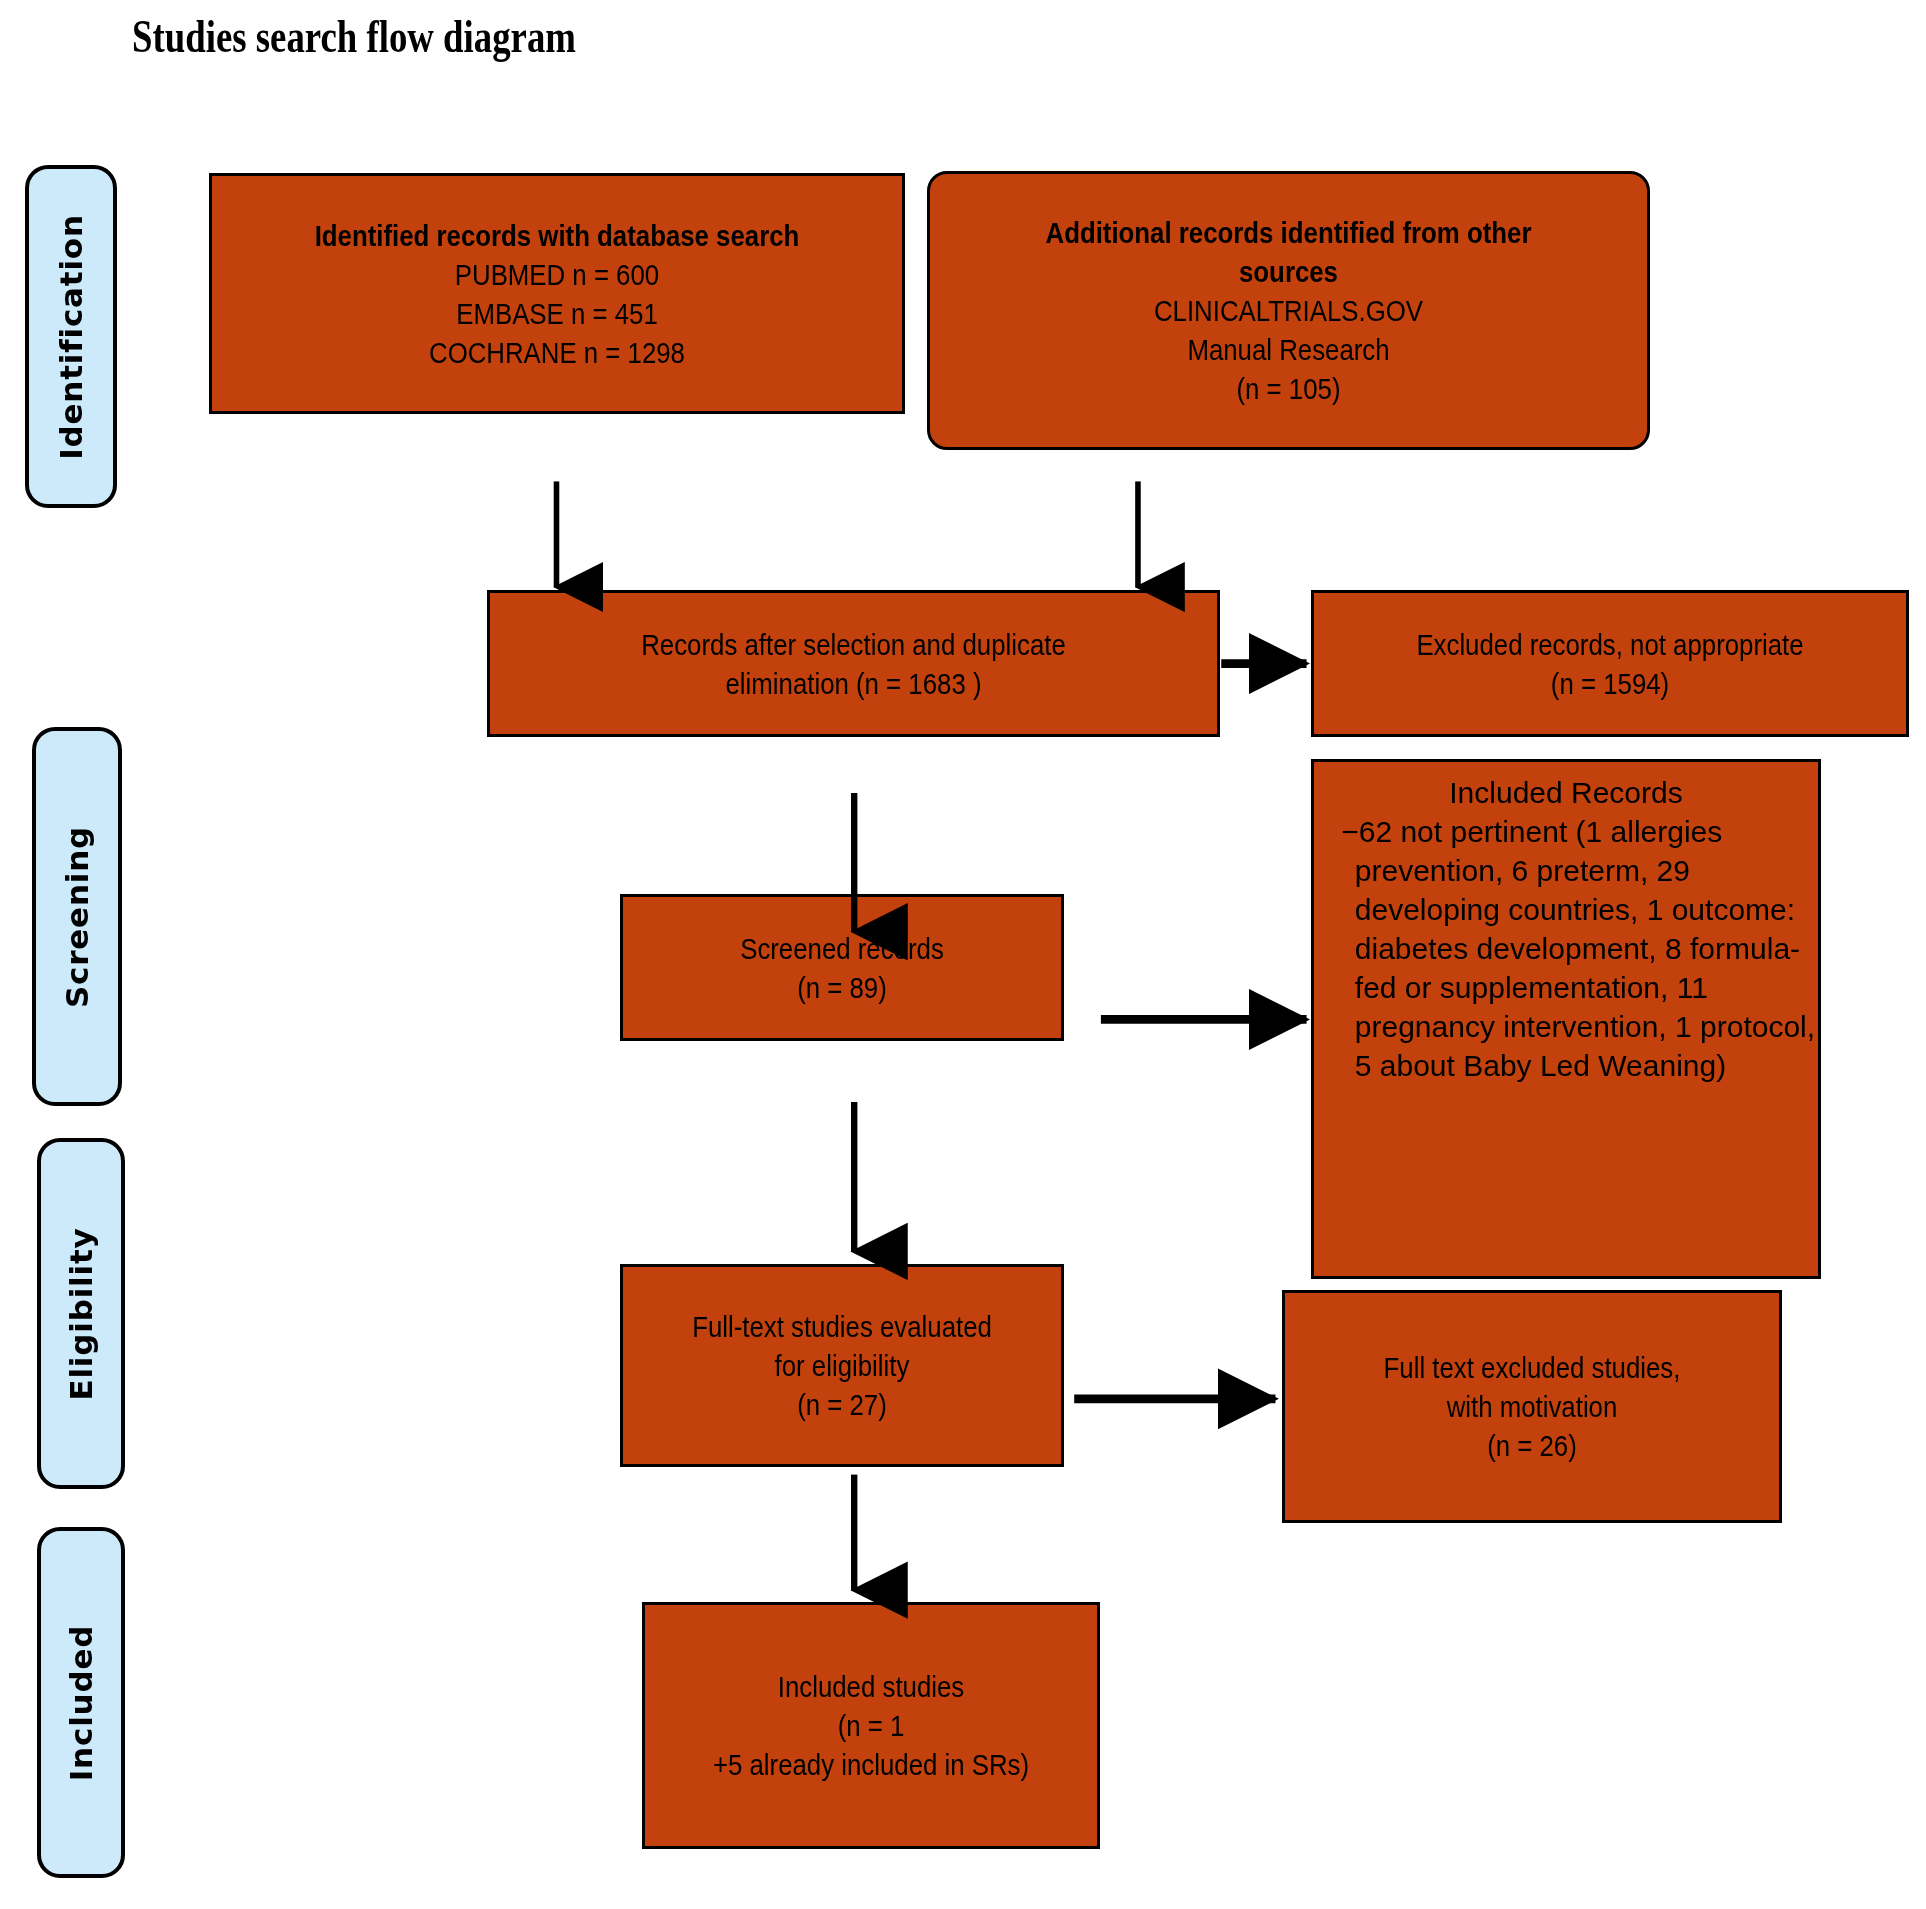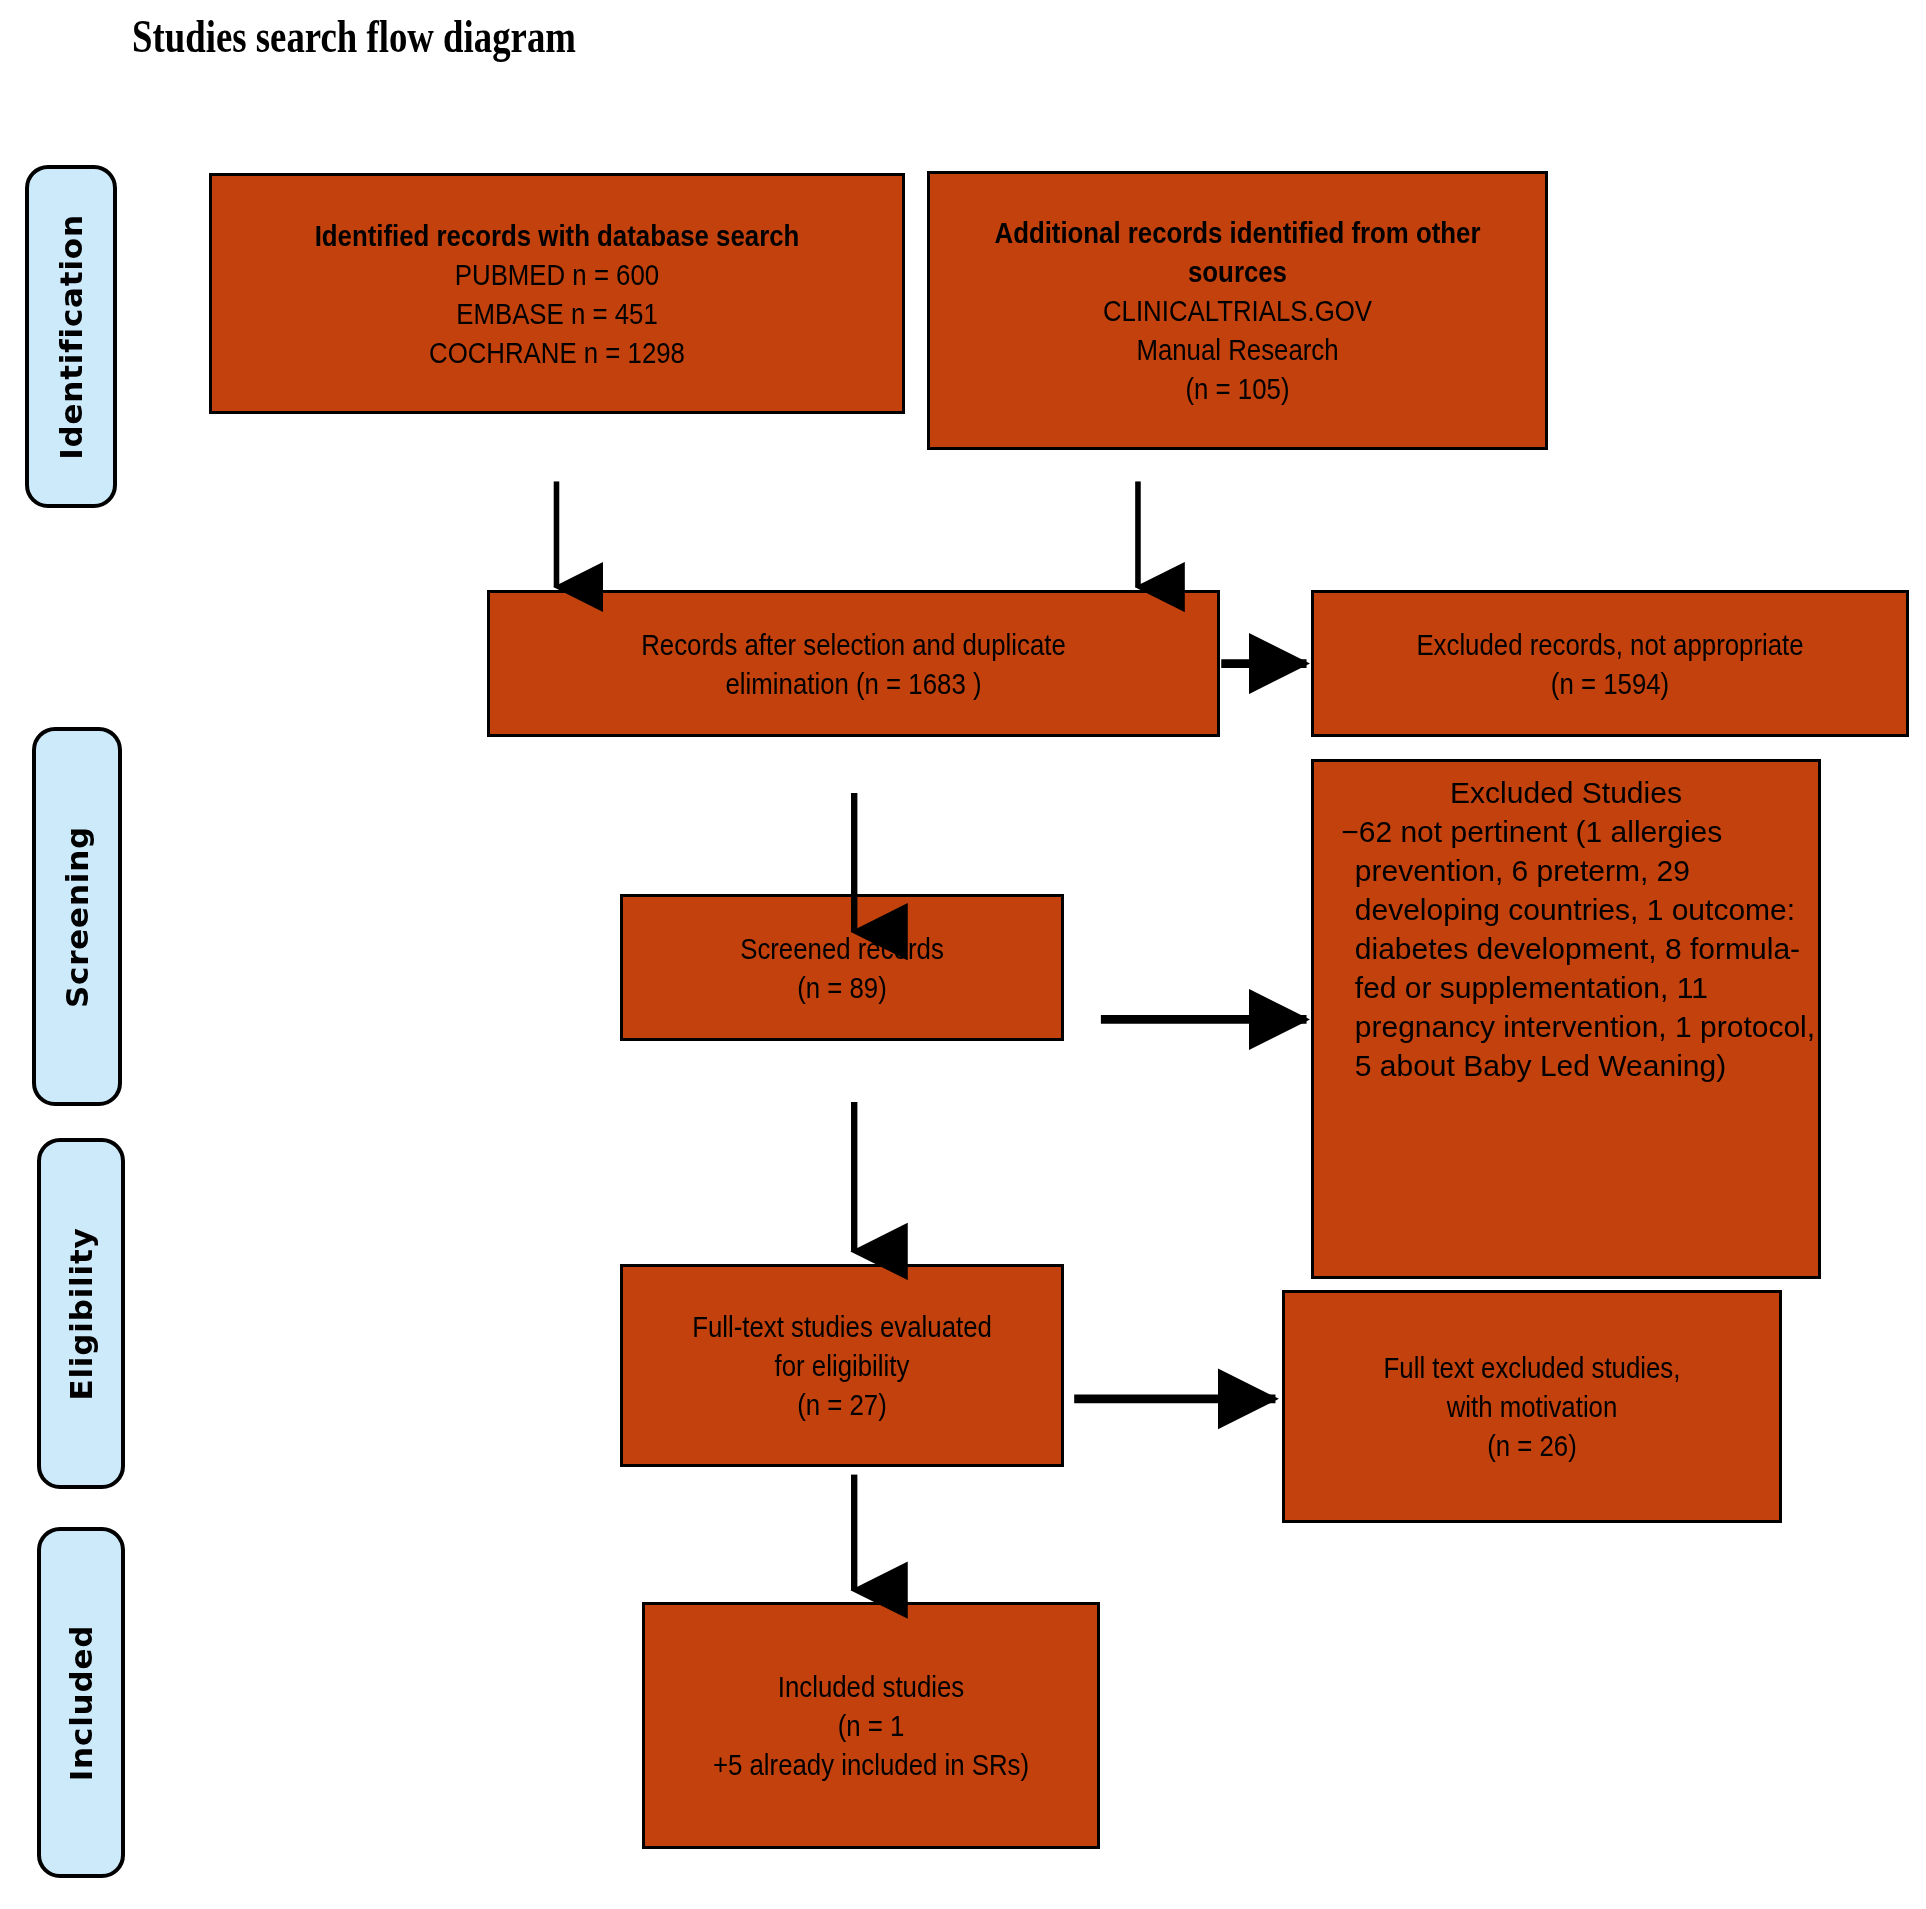--- a/index.html
+++ b/index.html
@@ -121,21 +121,21 @@
     <span class="stage-label">Included</span>
   </div>
 
   <div class="flow-box" style="left:209px; top:173px; width:696px; height:241px;">
     <span class="line bold">Identified records with database search</span>
     <span class="line">PUBMED n = 600</span>
     <span class="line">EMBASE n = 451</span>
     <span class="line">COCHRANE n = 1298</span>
   </div>
 
-  <div class="flow-box" style="left:927px; top:171px; width:621px; height:279px;">
+  <div class="flow-box" style="left:927px; top:171px; width:723px; height:279px;border-radius:20px;">
     <span class="line bold">Additional records identified from other</span>
     <span class="line bold">sources</span>
     <span class="line">CLINICALTRIALS.GOV</span>
     <span class="line">Manual Research</span>
     <span class="line">(n = 105)</span>
   </div>
 
   <div class="flow-box" style="left:487px; top:590px; width:733px; height:147px;">
     <span class="line">Records after selection and duplicate</span>
     <span class="line">elimination (n = 1683 )</span>
@@ -146,21 +146,21 @@
     <span class="line">(n = 1594)</span>
   </div>
 
   <div class="flow-box" style="left:620px; top:894px; width:444px; height:147px;">
     <span class="line">Screened records</span>
     <span class="line">(n = 89)</span>
   </div>
 
   <div class="flow-box wrap" style="left:1311px; top:759px; width:510px; height:520px;
               justify-content:flex-start; padding:11px 17.5px 8px 17.5px;">
-    <span class="line" style="text-align:center;">Excluded Studies</span>
+    <span class="line" style="text-align:center;">Included Records</span>
     <span class="line" style="text-align:left; text-indent:-13.6px; padding-left:13.6px;margin-left:33px;">−62 not pertinent (1 allergies prevention, 6 preterm, 29 developing countries, 1 outcome: diabetes development, 8 formula-fed or supplementation, 11 pregnancy intervention, 1 protocol, 5 about Baby Led Weaning)</span>
   </div>
 
   <div class="flow-box" style="left:620px; top:1264px; width:444px; height:203px;">
     <span class="line">Full-text studies evaluated</span>
     <span class="line">for eligibility</span>
     <span class="line">(n = 27)</span>
   </div>
 
   <div class="flow-box" style="left:1282px; top:1290px; width:500px; height:233px;">

